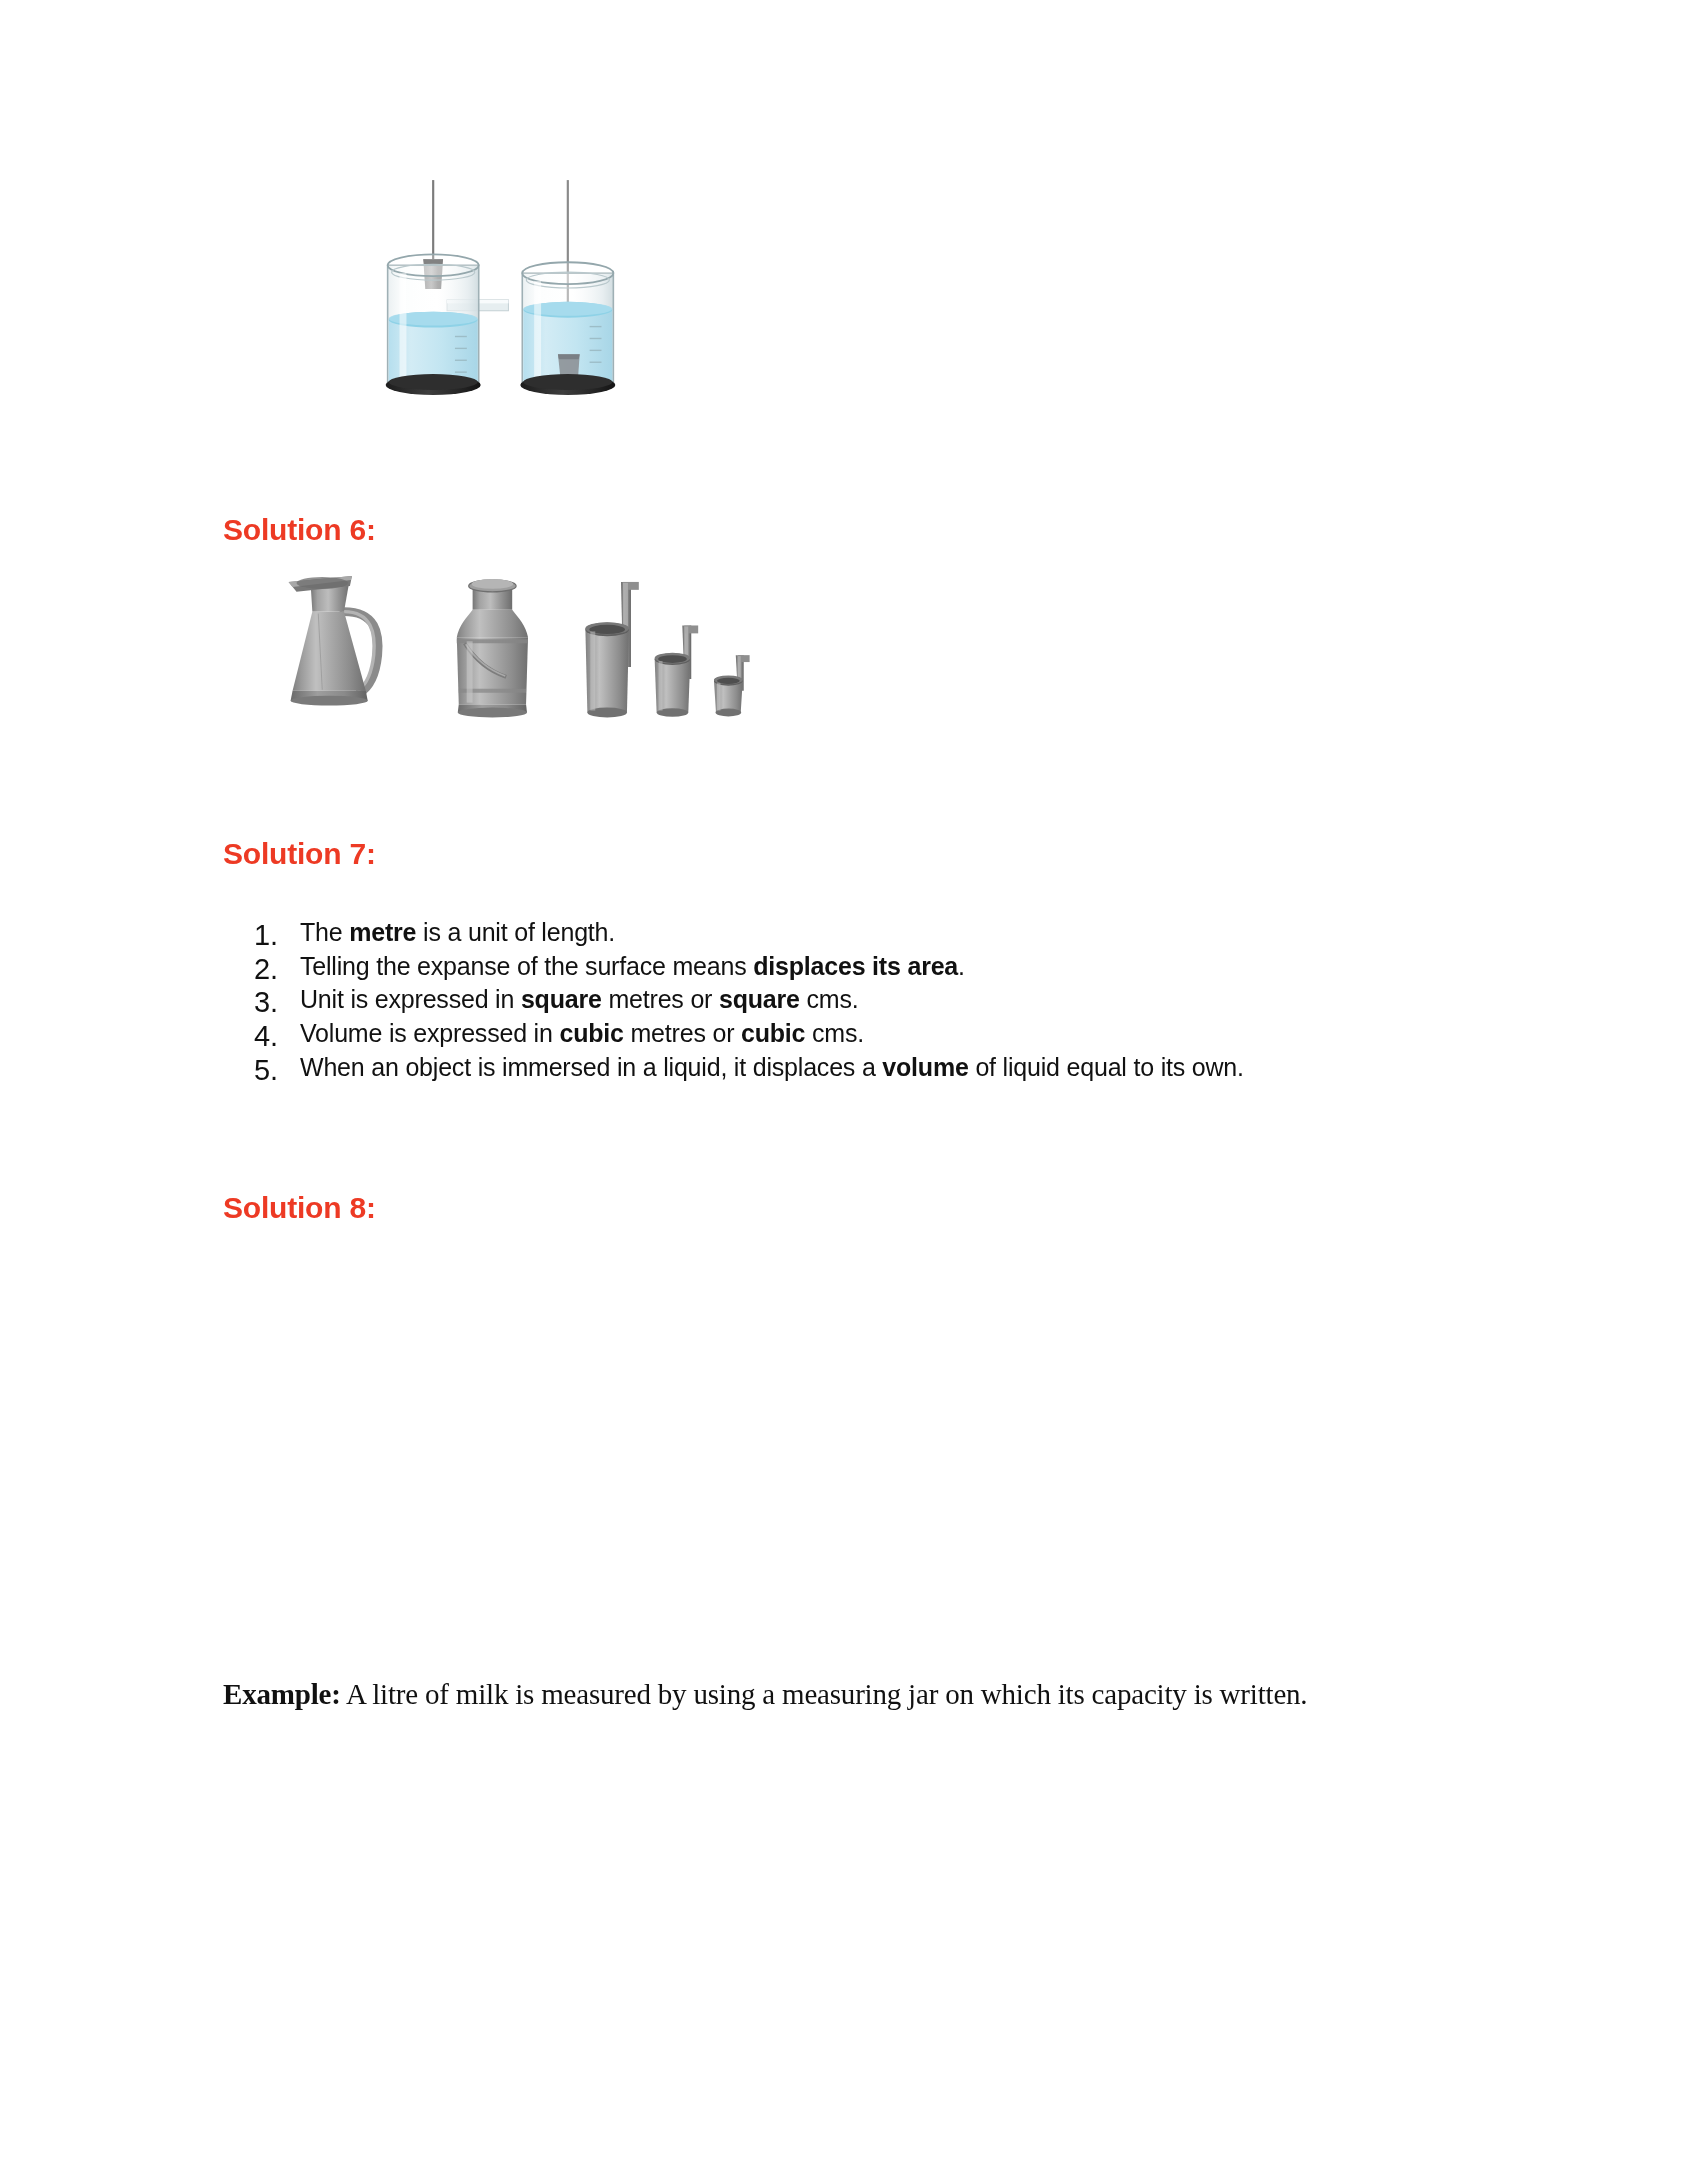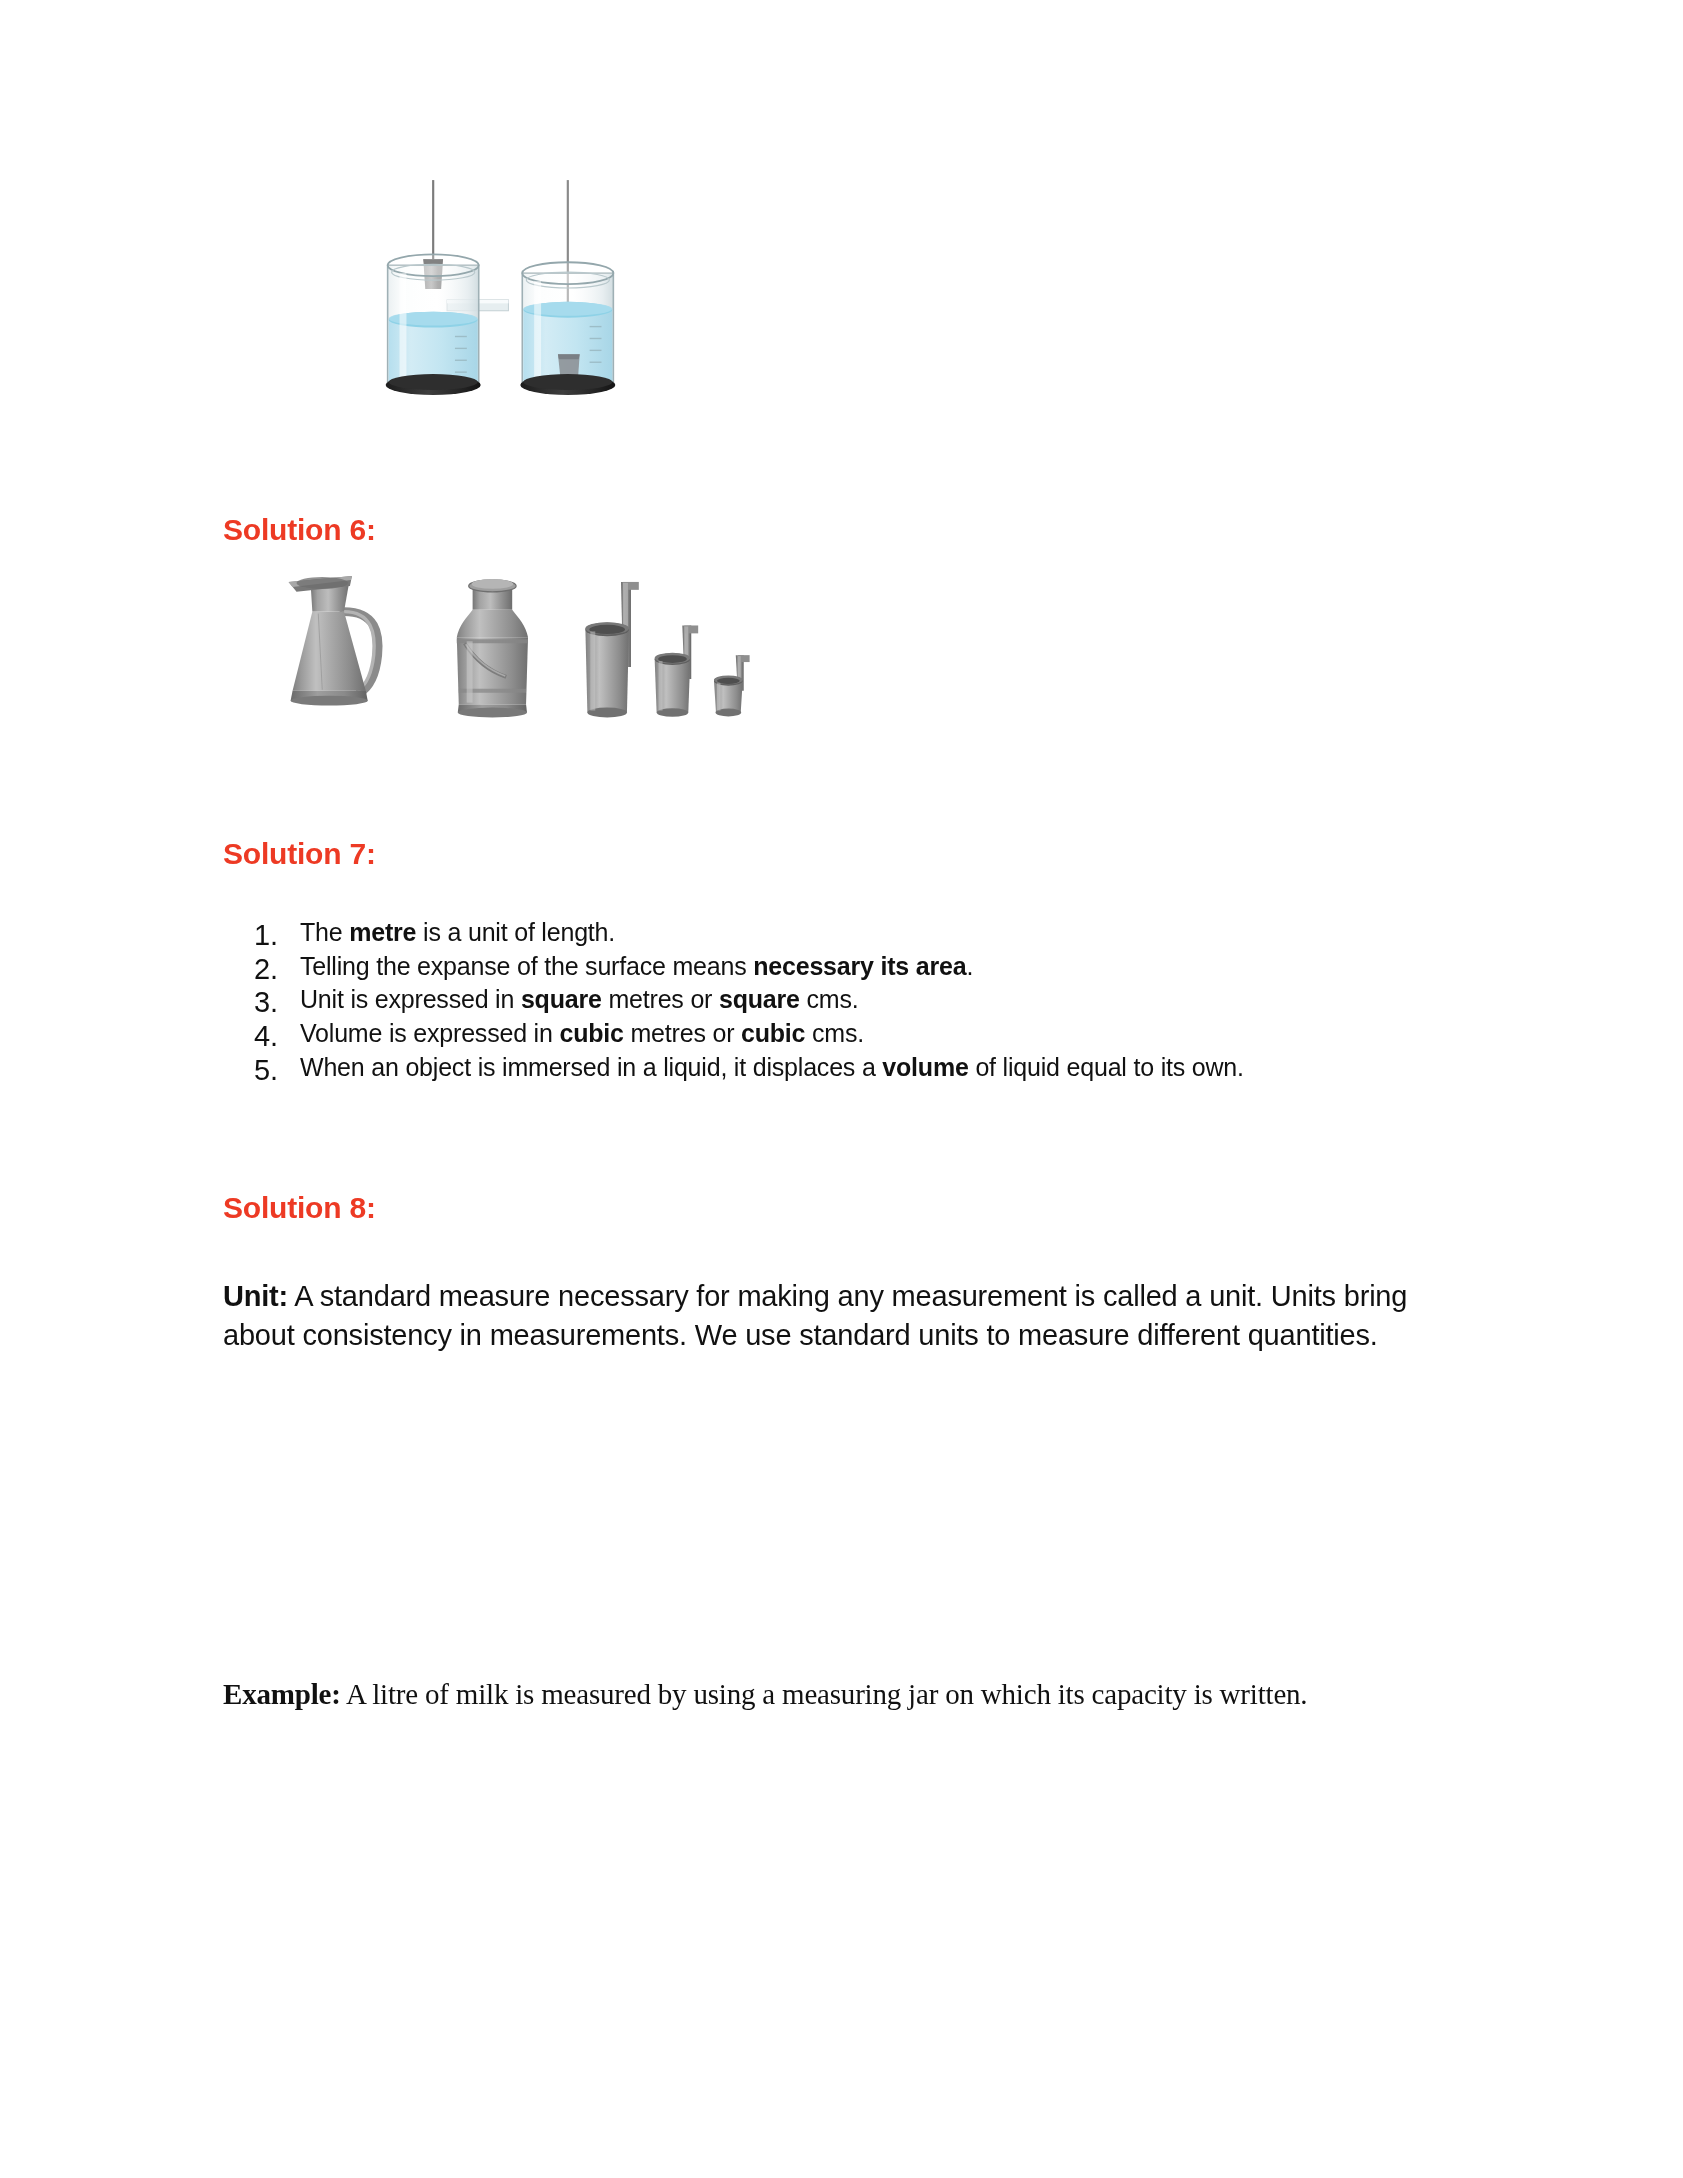--- a/index.html
+++ b/index.html
@@ -310,41 +310,38 @@
   <div class="blk" style="left:198px; top:837px;">
     <div class="solution-heading">Solution 7:</div>
   </div>
 
   <div class="blk" style="left:198px; top:916px; width:1277px;">
     <ol class="num-list">
       <li>
         <span>The </span><b>metre</b><span> is a unit of length.</span>
       </li>
       <li>
-        <span>Telling the expanse of the surface means </span><b>necessary its area</b><span>.</span>
+        <span>Telling the expanse of the surface means </span><b>displaces its area</b><span>.</span>
       </li>
       <li>
         <span>Unit is expressed in </span><b>square</b><span> metres or </span><b>square</b><span> cms.</span>
       </li>
       <li>
         <span>Volume is expressed in </span><b>cubic</b><span> metres or </span><b>cubic</b><span> cms.</span>
       </li>
       <li>
         <span>When an object is immersed in a liquid, it displaces a </span><b>volume</b><span> of liquid equal to its own.</span>
       </li>
     </ol>
   </div>
 
   <div class="blk" style="left:198px; top:1191px;">
     <div class="solution-heading">Solution 8:</div>
   </div>
 
-  <div class="blk body-text" style="left:198px; top:1277px; width:1218px;">
-    <p class="p-line"><b>Unit:</b><span> A standard measure necessary for making any measurement is called a unit. Units bring about consistency in measurements. We use standard units to measure different quantities.</span></p>
-  </div>
 
 
 
   <div class="blk body-text" style="left:198px; top:1675px; width:1228px;font-family:Liberation Serif, serif;">
     <p class="p-line"><b>Example:</b><span> A litre of milk is measured by using a measuring jar on which its capacity is written.</span></p>
   </div>
 
 </div>
 
 

